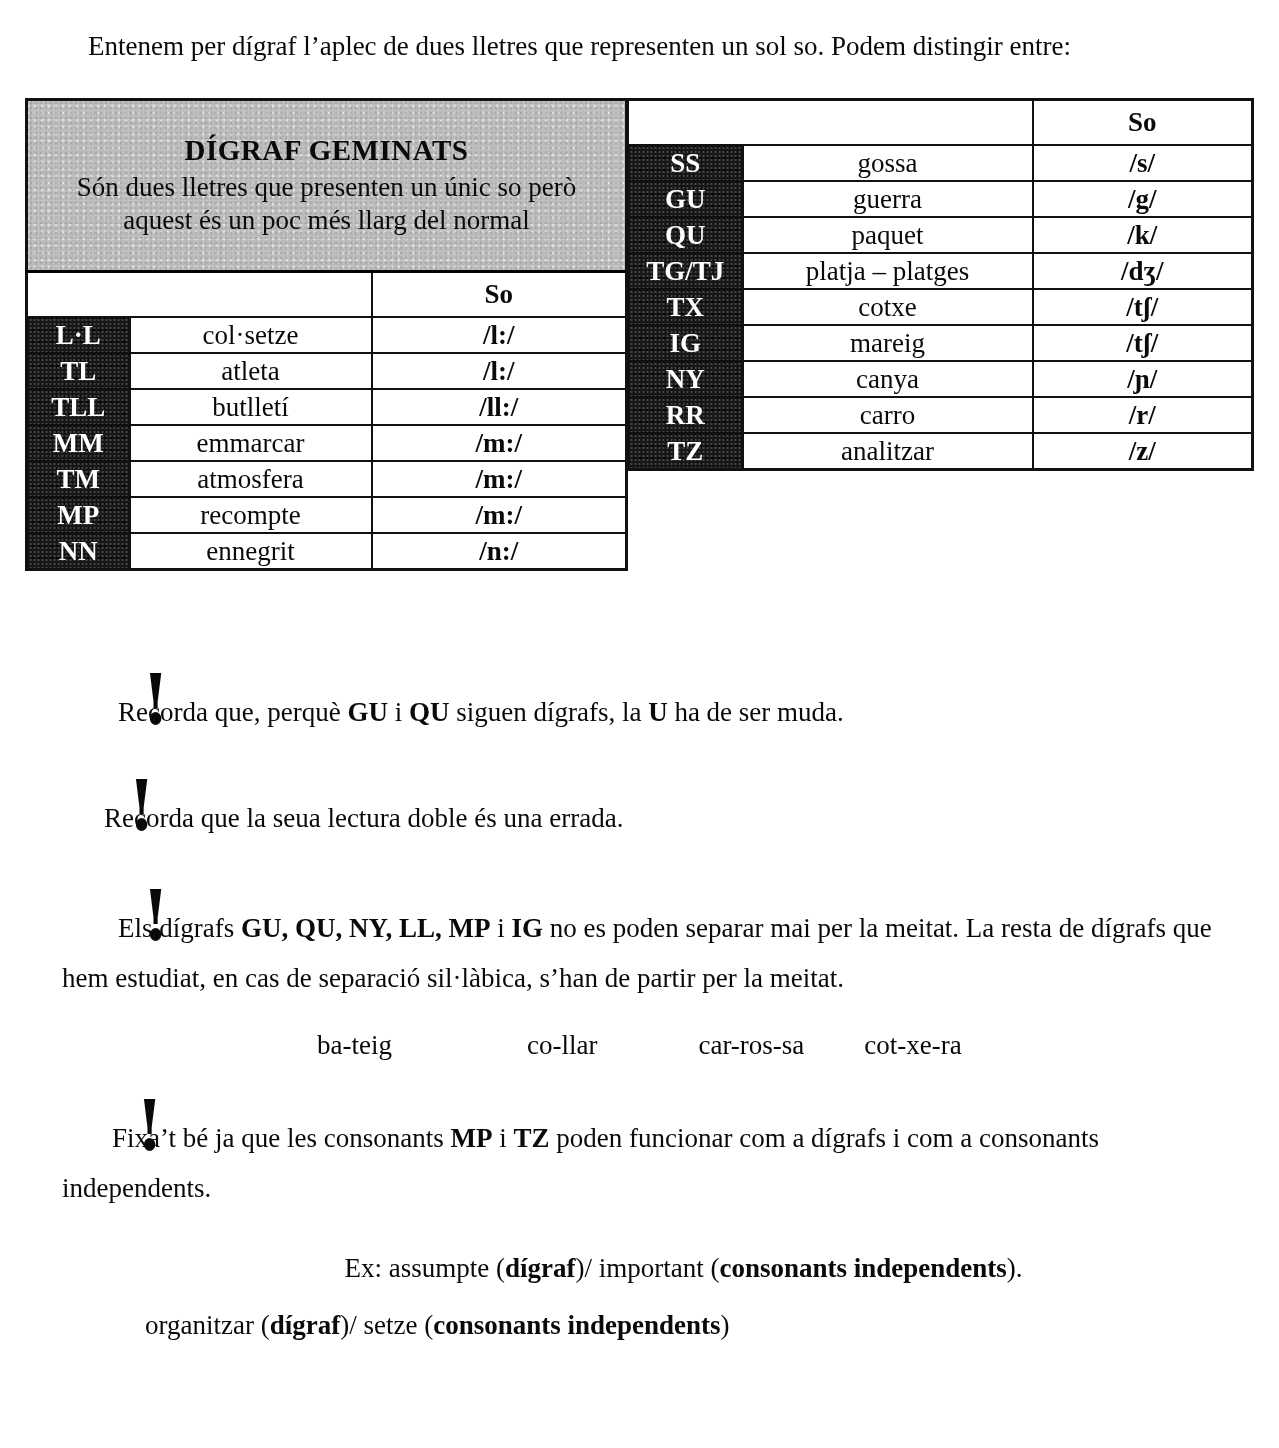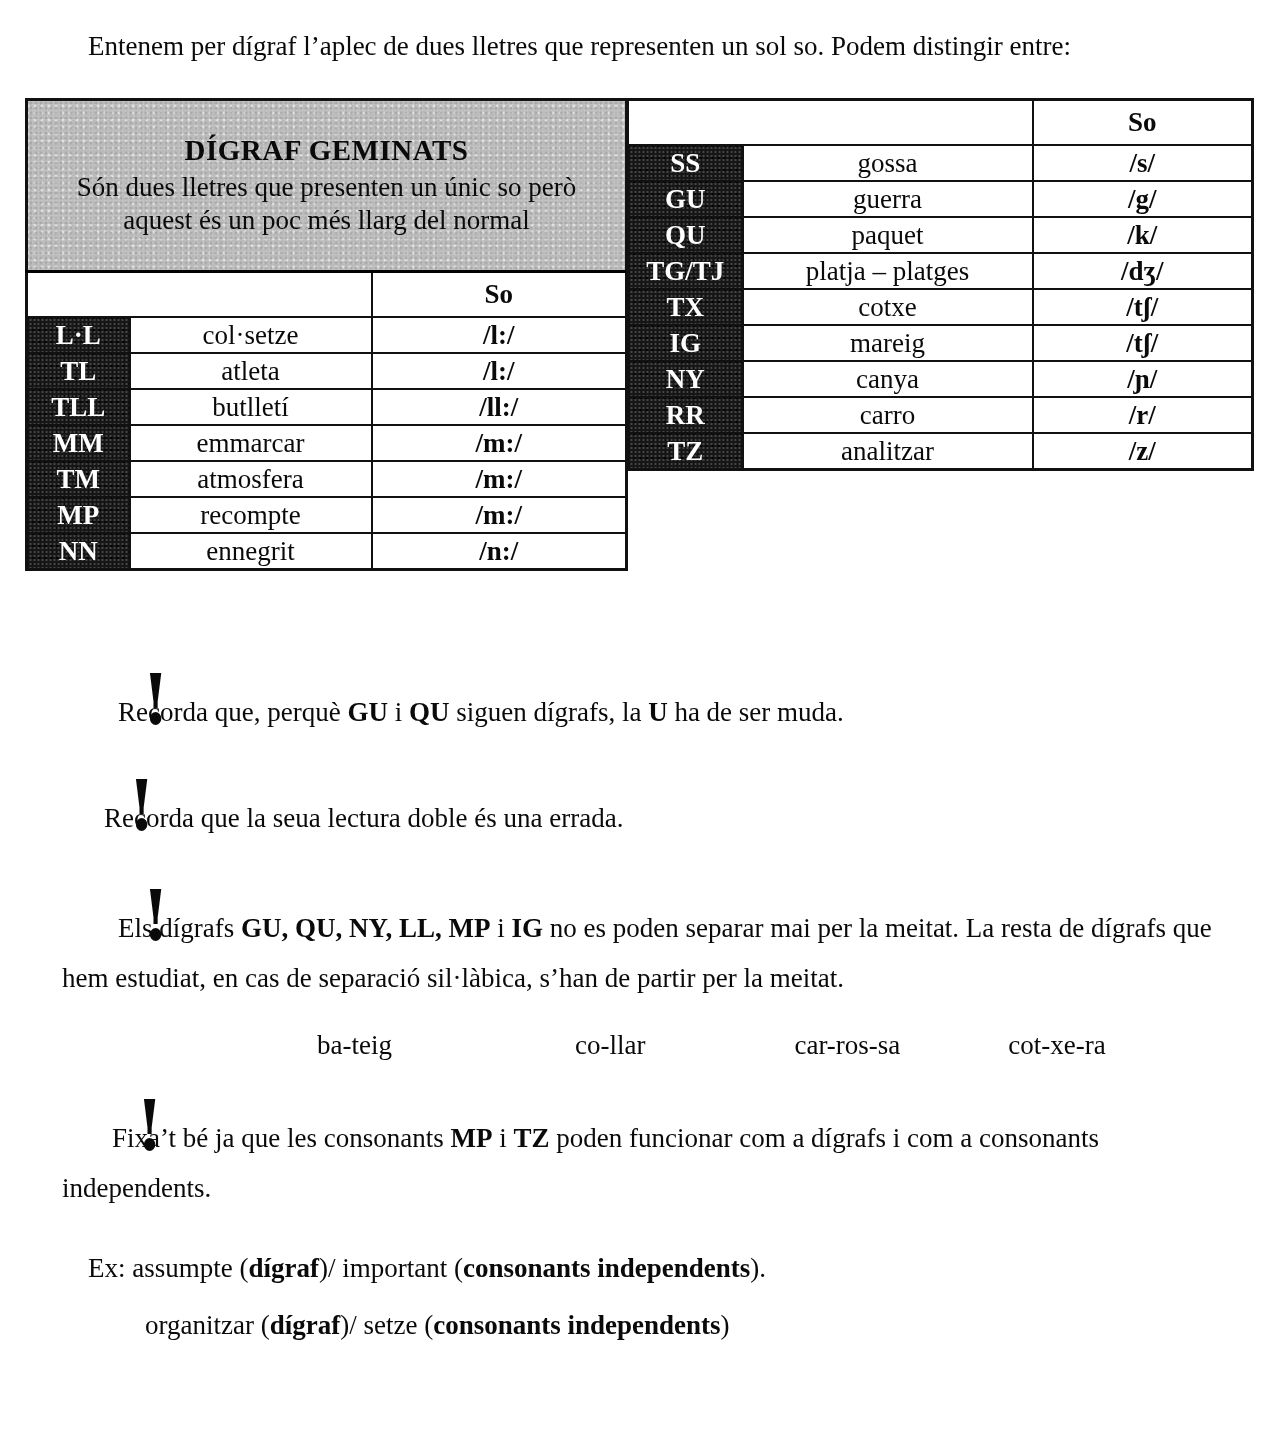--- a/index.html
+++ b/index.html
@@ -91,28 +91,27 @@
   .n1 { margin-top: 116px; text-indent: 56px; }
   .n2 { margin-top: 56px;  text-indent: 42px; }
   .n3 { margin-top: 60px;  text-indent: 56px; }
   .n4 { margin-top: 52px;  text-indent: 50px; }
 
   
   .hyphens {
     display: flex;
     margin: 24px 0 0 317px;
     font-size: 27px;
-    gap: 48px;
   }
   .hyphens span:nth-child(1) { margin-right: 135px; }
   .hyphens span:nth-child(2) { margin-right: 101px; }
   .hyphens span:nth-child(3) { margin-right: 60px; }
 
   
-  .ex1 { margin: 40px 0 0 88px;  font-size: 27px; }
+  .ex1 { margin: 40px 0 0 88px;  font-size: 27px; text-align: center; }
   .ex2 { margin: 26px 0 0 145px; font-size: 27px; }
 
   b { font-weight: bold; }
 </style>
 </head>
 <body>
 
 <p class="intro">Entenem per dígraf l’aplec de dues lletres que representen un sol so. Podem distingir entre:</p>
 
 <div class="tables">

